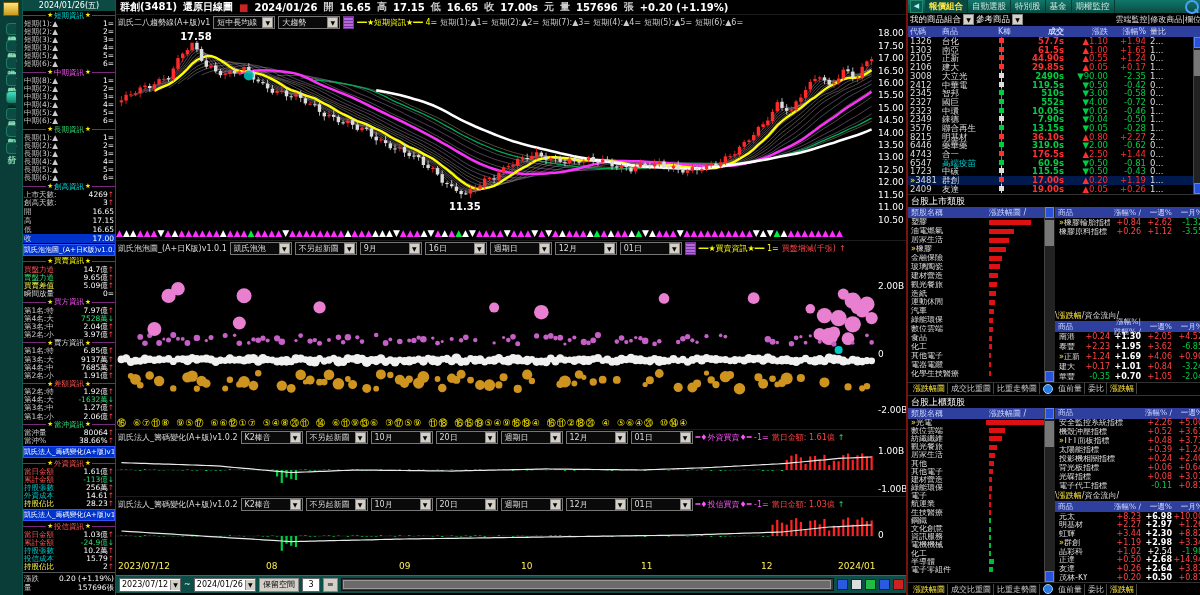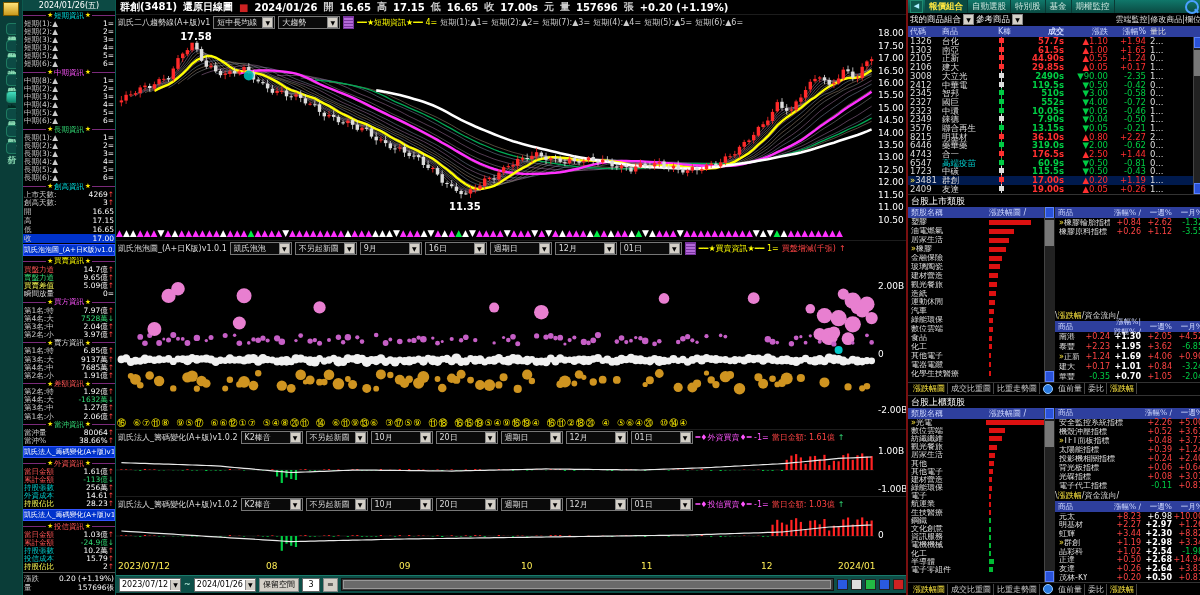--- a/index.html
+++ b/index.html
@@ -1709,21 +1709,21 @@
             <span class="c-chg" style="color:#00cc44">▼0.04</span>
             <span class="c-pct" style="color:#00cc44">-0.50</span>
             <span class="c-vol">1...</span>
           </div>
           <div class="qrow">
             <span class="c-code">3576</span>
             <span class="c-name" style="color:#dddddd">聯合再生</span>
             <span class="c-k"><span class="kb"><i class="w" style="background:#00cc44"></i><i class="b" style="background:#00cc44"></i></span></span>
             <span class="c-price" style="color:#00cc44">13.15s</span>
             <span class="c-chg" style="color:#00cc44">▼0.05</span>
-            <span class="c-pct" style="color:#00cc44">-0.21</span>
+            <span class="c-pct" style="color:#00cc44">-0.28</span>
             <span class="c-vol">1...</span>
           </div>
           <div class="qrow">
             <span class="c-code">8215</span>
             <span class="c-name" style="color:#dddddd">明基材</span>
             <span class="c-k"><span class="kb"><i class="w" style="background:#ff3030"></i><i class="b" style="background:#ff3030"></i></span></span>
             <span class="c-price" style="color:#ff3030">36.10s</span>
             <span class="c-chg" style="color:#ff3030">▲0.80</span>
             <span class="c-pct" style="color:#ff3030">+2.27</span>
             <span class="c-vol">2...</span>
@@ -2096,21 +2096,21 @@
             <div class="minitabs">\<span class="on">漲跌幅</span>/資金流向/</div>
             <div class="mhead">
               <span class="nm">商品</span>
               <span class="num">漲幅% /</span>
               <span class="num">一週%</span>
               <span class="num">一月%</span>
             </div>
             <div class="mrow" style="height:9.2px">
               <span class="nm">元太</span>
               <span class="num" style="color:#ff4444;">+8.23</span>
-              <span class="num" style="color:#ffffff;font-weight:normal;">+6.98</span>
+              <span class="num" style="color:#ffffff;font-weight:bold;">+6.98</span>
               <span class="num" style="color:#ff4444;">+10.00</span>
             </div>
             <div class="mrow" style="height:9.2px">
               <span class="nm">明基材</span>
               <span class="num" style="color:#ff4444;">+2.27</span>
               <span class="num" style="color:#ffffff;font-weight:bold;">+2.97</span>
               <span class="num" style="color:#ff4444;">+1.26</span>
             </div>
             <div class="mrow" style="height:9.2px">
               <span class="nm">虹輝</span>
@@ -2120,21 +2120,21 @@
             </div>
             <div class="mrow" style="height:9.2px">
               <span class="nm"><span class="yel">»</span>群創</span>
               <span class="num" style="color:#ff4444;">+1.19</span>
               <span class="num" style="color:#ffffff;font-weight:bold;">+2.98</span>
               <span class="num" style="color:#ff4444;">+3.34</span>
             </div>
             <div class="mrow" style="height:9.2px">
               <span class="nm">晶彩科</span>
               <span class="num" style="color:#ff4444;">+1.02</span>
-              <span class="num" style="color:#ffffff;font-weight:bold;">+2.54</span>
+              <span class="num" style="color:#ffffff;font-weight:normal;">+2.54</span>
               <span class="num" style="color:#00cc44;">-1.98</span>
             </div>
             <div class="mrow" style="height:9.2px">
               <span class="nm">正達</span>
               <span class="num" style="color:#ff4444;">+0.50</span>
               <span class="num" style="color:#ffffff;font-weight:bold;">+2.68</span>
               <span class="num" style="color:#ff4444;">+14.94</span>
             </div>
             <div class="mrow" style="height:9.2px">
               <span class="nm">友達</span>

